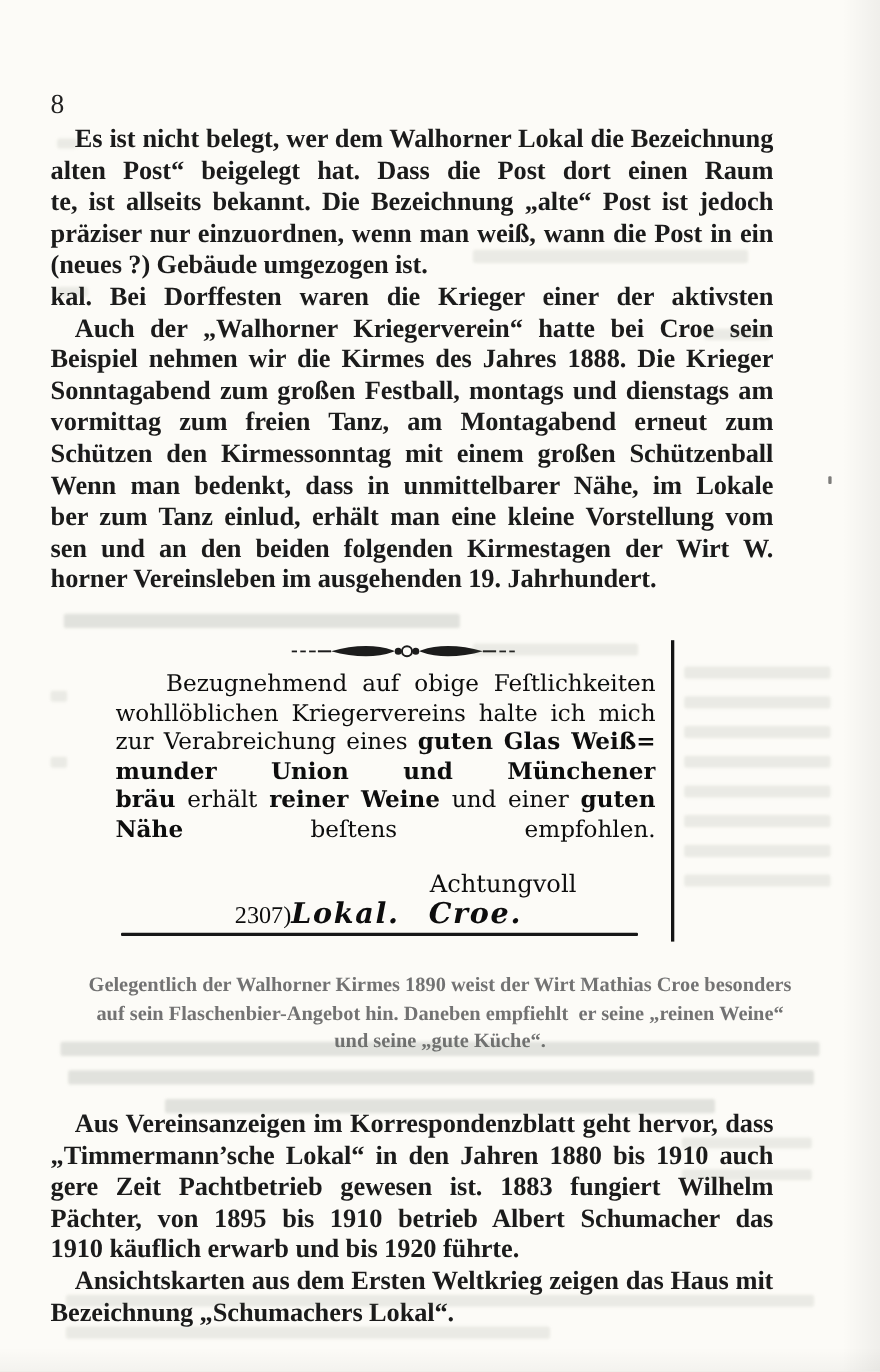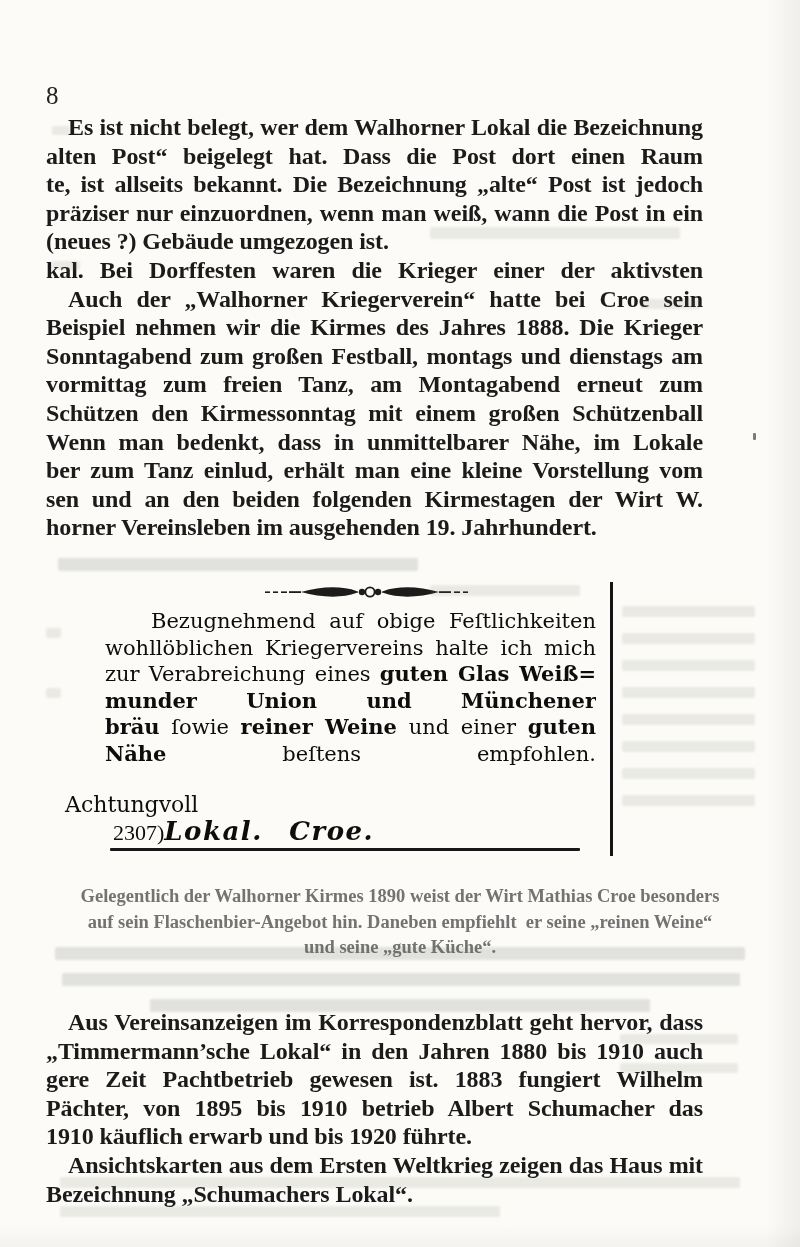--- a/index.html
+++ b/index.html
@@ -45,25 +45,25 @@
   .ad-lines{position:absolute;left:40px;right:14px;top:26px;}
   .adline{
     height:26.5px;line-height:26.5px;overflow:hidden;
     font-size:21px;
     text-align:justify;text-align-last:justify;text-justify:inter-word;
   }
   .adline.indent{padding-left:46px;}
   .adline .fat{font-weight:bold;}
   .ad-closing{
     position:absolute;left:0;right:0;top:210px;height:26px;line-height:26px;
-    text-align:left;padding-right:86px;font-size:22px;
+    text-align:right;padding-right:86px;font-size:22px;
   }
   .ad-sigrow{
     position:absolute;left:48px;right:35px;top:234px;height:32px;
-    display:flex;justify-content:flex-start;align-items:baseline;
+    display:flex;justify-content:center;align-items:baseline;
   }
   .ad-number{font-size:22px;font-family:"Liberation Serif", serif;}
   .ad-sig{
     font-size:26px;font-weight:bold;font-style:italic;
     letter-spacing:1.5px;word-spacing:16px;
   }
   .ad-rule{
     position:absolute;left:45px;top:266px;width:470px;height:3px;
     background:#171717;border-radius:1px;
   }
@@ -133,21 +133,21 @@
           <rect x="189" y="7.4" width="6" height="1.6"></rect>
           <rect x="198" y="7.4" width="5" height="1.6"></rect>
         </g>
       </svg>
     </div>
     <div class="ad-lines" id="ad-lines">
         <div class="adline indent"><span>Bezugnehmend auf obige Feſtlichkeiten des</span></div>
         <div class="adline"><span>wohllöblichen Kriegervereins halte ich mich</span></div>
         <div class="adline"><span>zur Verabreichung eines </span><span class="fat">guten Glas Weiß=</span></div>
         <div class="adline"><span class="fat">munder Union und Münchener Auguſtiner=</span></div>
-        <div class="adline"><span class="fat">bräu</span><span> ſowie </span><span class="fat">reiner Weine</span><span> und einer </span><span class="fat">guten</span></div>
+        <div class="adline"><span class="fat">bräu</span><span> erhält </span><span class="fat">reiner Weine</span><span> und einer </span><span class="fat">guten</span></div>
         <div class="adline pl-last"><span class="fat">Nähe</span><span> beſtens empfohlen.</span></div>
       </div>
     <div class="ad-closing">Achtungvoll</div>
     <div class="ad-sigrow">
       <span class="ad-number">2307)</span>
       <span class="ad-sig">Lokal. Croe.</span>
     </div>
     <div class="ad-rule"></div>
   </div>
 

